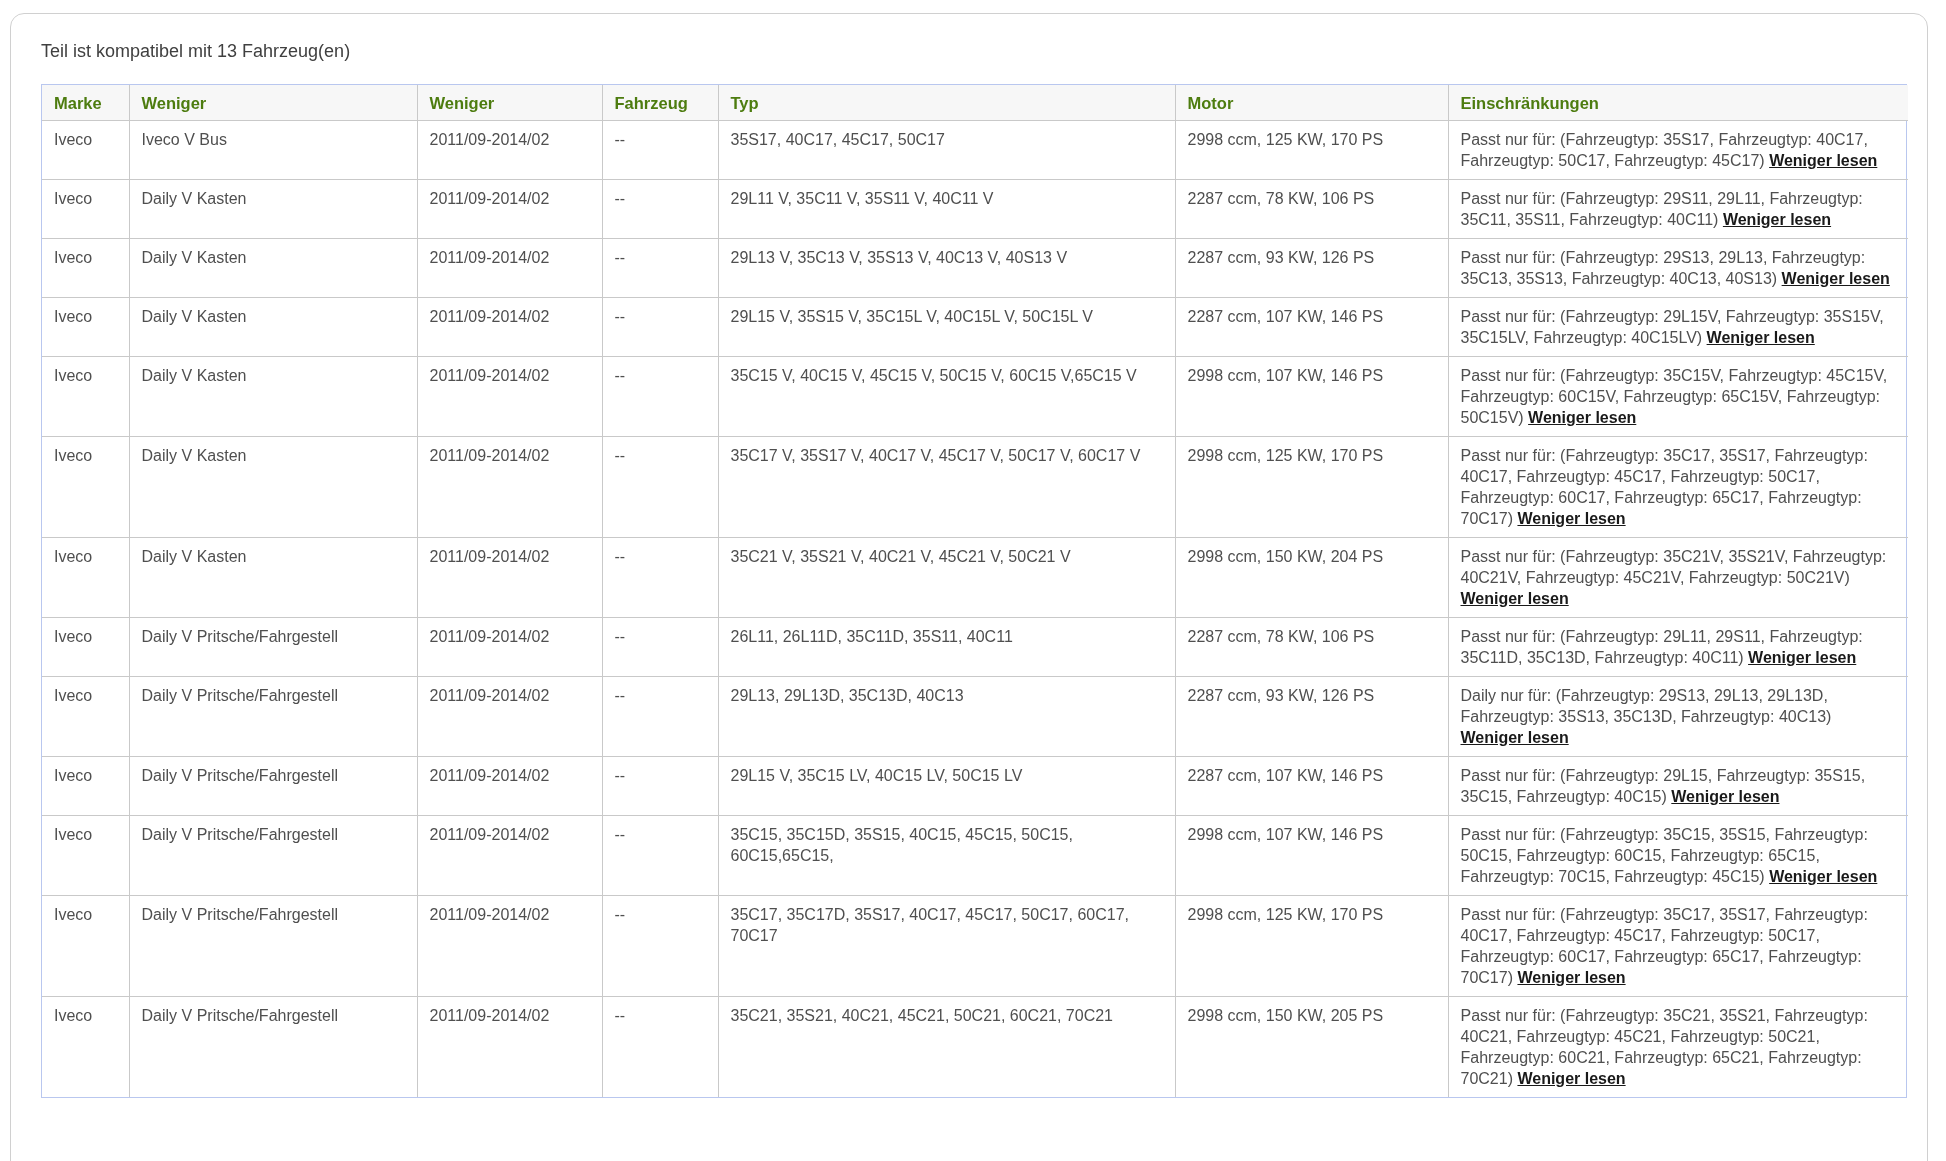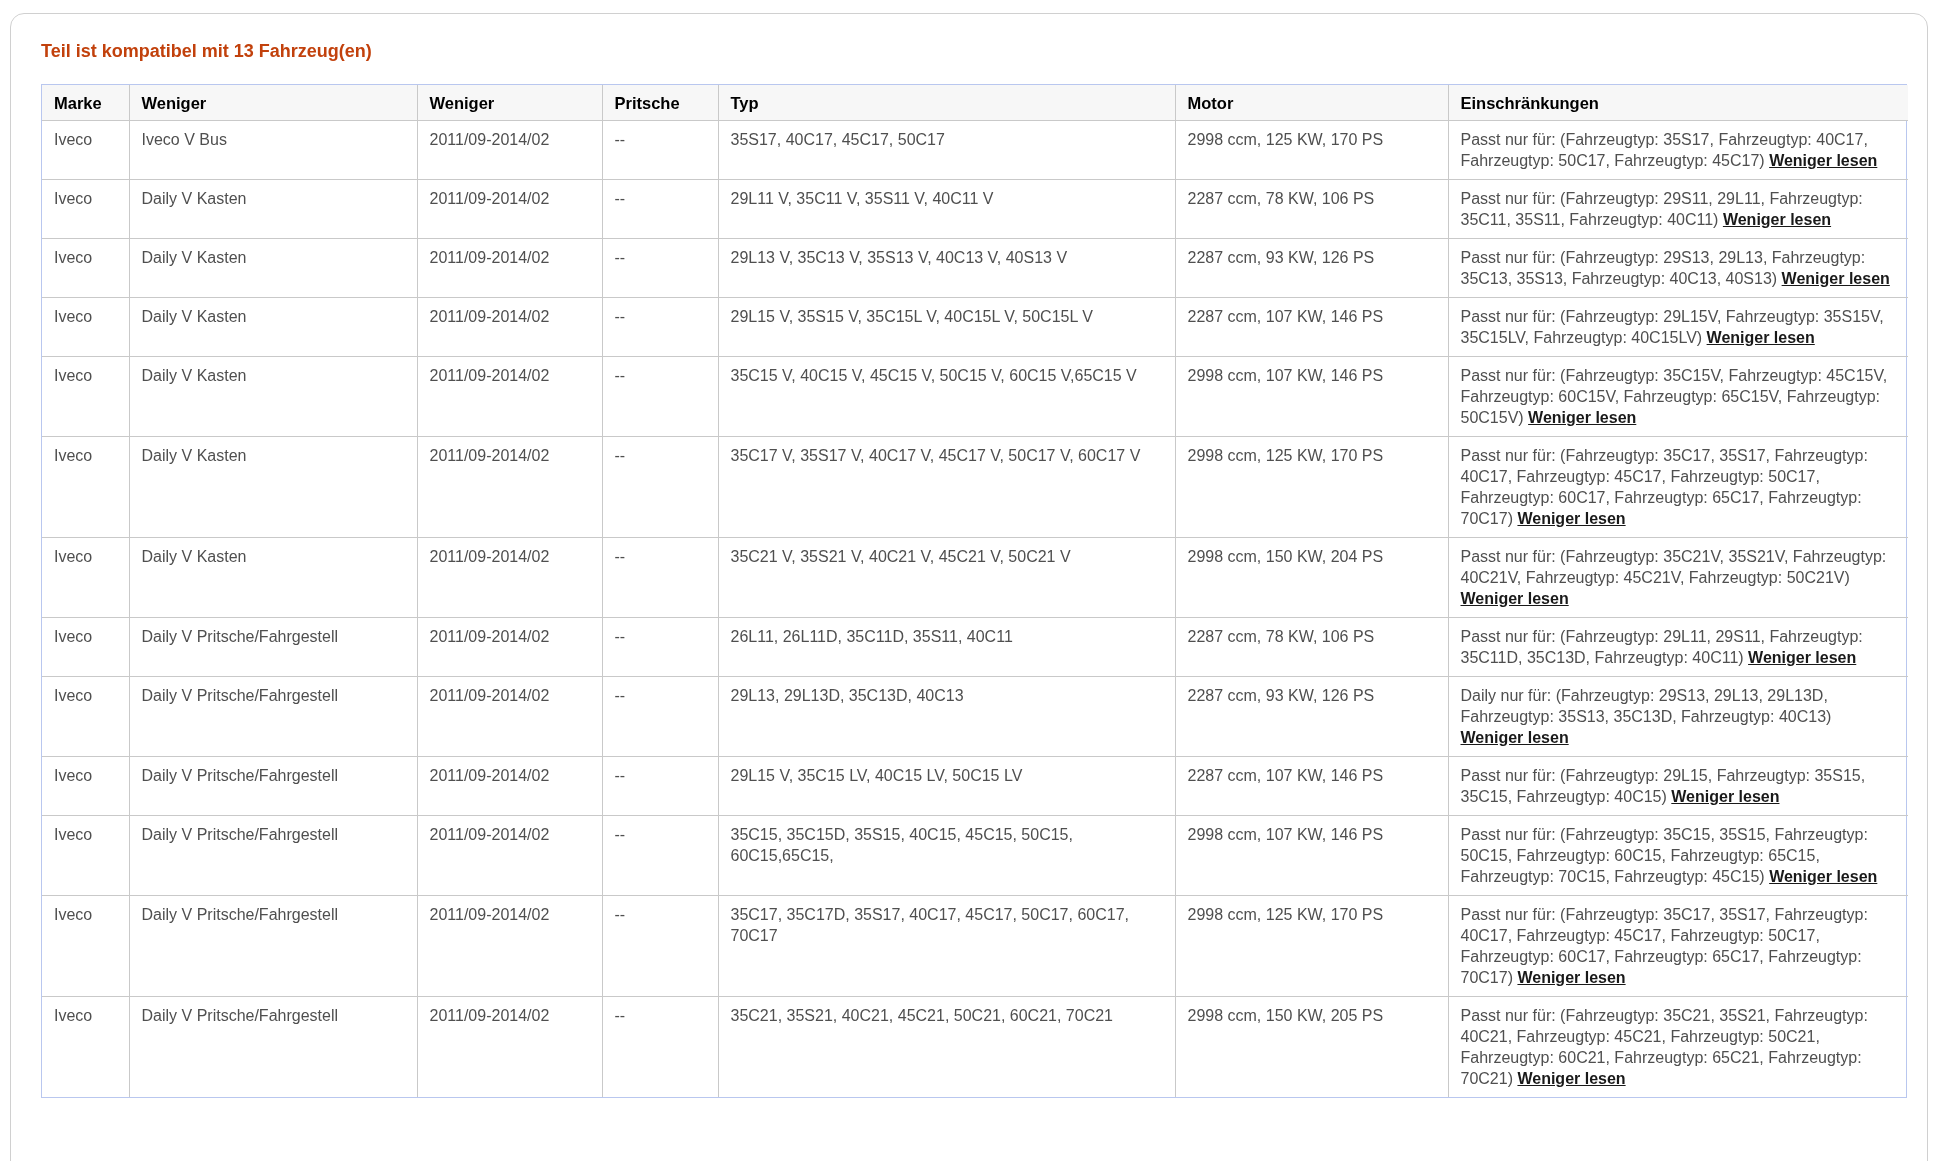--- a/index.html
+++ b/index.html
@@ -28,22 +28,22 @@
     font-size: 30px;
     line-height: 36px;
     font-weight: 700;
     color: #111111;
     letter-spacing: 0.2px;
   }
   p.summary {
     margin: 26px 0 0 0;
     font-size: 18px;
     line-height: 22px;
-    font-weight: 700;
-    color: #c2410c;
+    font-weight: 400;
+    color: #404040;
   }
   .tablewrap {
     margin-top: 22px;
     width: 1866px;
     border: 1px solid #b9c7ef;
     box-sizing: border-box;
     background: #ffffff;
   }
   table.compat {
     width: 100%;
@@ -59,21 +59,21 @@
   }
   table.compat th:first-child, table.compat td:first-child { border-left: none; }
   table.compat th:last-child,  table.compat td:last-child  { border-right: none; }
   table.compat thead th { border-top: none; }
   table.compat tbody tr:last-child td { border-bottom: none; }
   table.compat thead th {
     background: #f7f7f7;
     font-size: 16.5px;
     line-height: 20px;
     font-weight: 700;
-    color: #000000;
+    color: #4d7c0f;
     padding: 8px 12px 7px 12px;
   }
   table.compat tbody td {
     font-size: 16px;
     line-height: 21px;
     color: #4f4f4f;
     font-weight: 400;
   }
   a.weniger {
     color: #191919;
@@ -99,21 +99,21 @@
         <col style="width:116px">
         <col style="width:457px">
         <col style="width:273px">
         <col style="width:460px">
       </colgroup>
       <thead>
         <tr>
           <th>Marke</th>
           <th>Weniger</th>
           <th>Weniger</th>
-          <th>Pritsche</th>
+          <th>Fahrzeug</th>
           <th>Typ</th>
           <th>Motor</th>
           <th>Einschränkungen</th>
         </tr>
       </thead>
       <tbody id="compat-body">
   <tr>
     <td>Iveco</td>
     <td>Iveco V Bus</td>
     <td>2011/09-2014/02</td>

